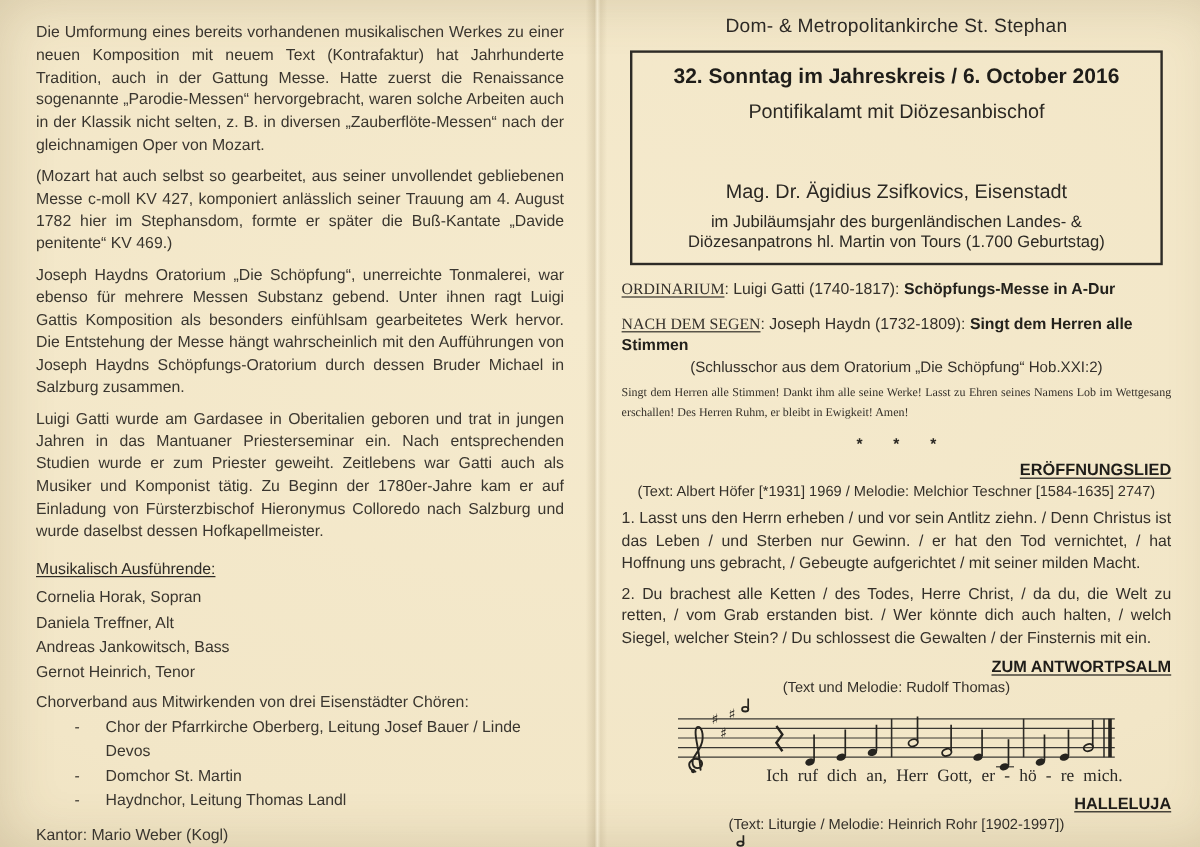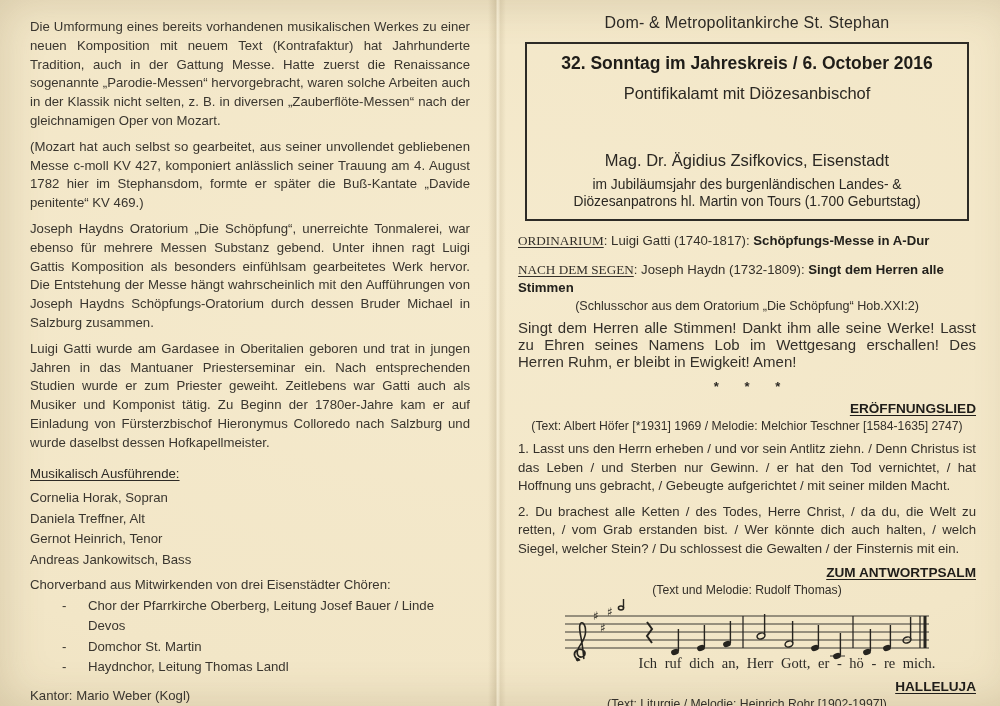--- a/index.html
+++ b/index.html
@@ -28,21 +28,21 @@
   .evbox{border:2px solid #2d2b26;width:432px;margin:0 auto;padding:9px 4px 10px 4px;text-align:center;color:#2b2823;}
   .ev1{font-size:17.5px;font-weight:bold;margin-bottom:10px;color:#1f1d19;}
   .ev2{font-size:16.5px;margin-bottom:3px;}
   .ev3{font-size:16.5px;margin-bottom:7px;margin-top:48px;}
   .ev4{font-size:13.8px;margin-bottom:2px;}
   .ev5{font-size:13.8px;}
   .linerow{margin-top:11px;font-size:13.2px;line-height:18px;}
   .lbl{text-decoration:underline;text-underline-offset:2px;font-family:Liberation Serif, serif;}
   .wk{font-weight:bold;color:#23211c;}
   .subtitle{text-align:center;font-size:12.6px;margin-top:2px;}
-  .segen{font-size:15px;line-height:17px;margin-top:6px;text-align:justify;}
+  .segen{font-size:10px;line-height:17px;margin-top:6px;text-align:justify;font-family:Liberation Serif, serif;}
   .stars{text-align:center;margin:9px 0 1px 0;word-spacing:22px;font-size:13px;font-weight:bold;color:#2b2823;}
   .sec-h{text-align:right;font-weight:bold;font-size:13.6px;text-decoration:underline;text-underline-offset:2px;margin-top:7px;color:#1f1d19;}
   .sec-c{text-align:center;font-size:12.2px;margin-top:3px;}
   .verse{font-size:13.2px;line-height:18.5px;text-align:justify;margin-top:7px;}
   .staffwrap{margin-top:1px;text-align:center;}
   svg.staff{display:block;margin:0 auto;}
   .sline{stroke:#3a3833;stroke-width:1;}
   .bline{stroke:#2e2c27;stroke-width:1.3;}
   .stem{stroke:#26241f;stroke-width:1.4;}
   .nhead{fill:#26241f;}
@@ -57,22 +57,22 @@
 
   <div class="page-l">
     <div class="para">Die Umformung eines bereits vorhandenen musikalischen Werkes zu einer neuen Komposition mit neuem Text (Kontrafaktur) hat Jahrhunderte Tradition, auch in der Gattung Messe. Hatte zuerst die Renaissance sogenannte „Parodie-Messen“ hervorgebracht, waren solche Arbeiten auch in der Klassik nicht selten, z. B. in diversen „Zauberflöte-Messen“ nach der gleichnamigen Oper von Mozart.</div>
     <div class="para">(Mozart hat auch selbst so gearbeitet, aus seiner unvollendet gebliebenen Messe c-moll KV 427, komponiert anlässlich seiner Trauung am 4. August 1782 hier im Stephansdom, formte er später die Buß-Kantate „Davide penitente“ KV 469.)</div>
     <div class="para">Joseph Haydns Oratorium „Die Schöpfung“, unerreichte Tonmalerei, war ebenso für mehrere Messen Substanz gebend. Unter ihnen ragt Luigi Gattis Komposition als besonders einfühlsam gearbeitetes Werk hervor. Die Entstehung der Messe hängt wahrscheinlich mit den Aufführungen von Joseph Haydns Schöpfungs-Oratorium durch dessen Bruder Michael in Salzburg zusammen.</div>
     <div class="para">Luigi Gatti wurde am Gardasee in Oberitalien geboren und trat in jungen Jahren in das Mantuaner Priesterseminar ein. Nach entsprechenden Studien wurde er zum Priester geweiht. Zeitlebens war Gatti auch als Musiker und Komponist tätig. Zu Beginn der 1780er-Jahre kam er auf Einladung von Fürsterzbischof Hieronymus Colloredo nach Salzburg und wurde daselbst dessen Hofkapellmeister.</div>
 
     <div class="perf-head">Musikalisch Ausführende:</div>
     <div class="perf-row">Cornelia Horak, Sopran</div>
     <div class="perf-row">Daniela Treffner, Alt</div>
+    <div class="perf-row">Andreas Jankowitsch, Bass</div>
     <div class="perf-row">Gernot Heinrich, Tenor</div>
-    <div class="perf-row">Andreas Jankowitsch, Bass</div>
 
     <div class="choir-intro">Chorverband aus Mitwirkenden von drei Eisenstädter Chören:</div>
     <div class="choir-row">
       <span class="choir-dash">-</span>
       <span>Chor der Pfarrkirche Oberberg, Leitung Josef Bauer / Linde Devos</span>
     </div>
     <div class="choir-row">
       <span class="choir-dash">-</span>
       <span>Domchor St. Martin</span>
     </div>

